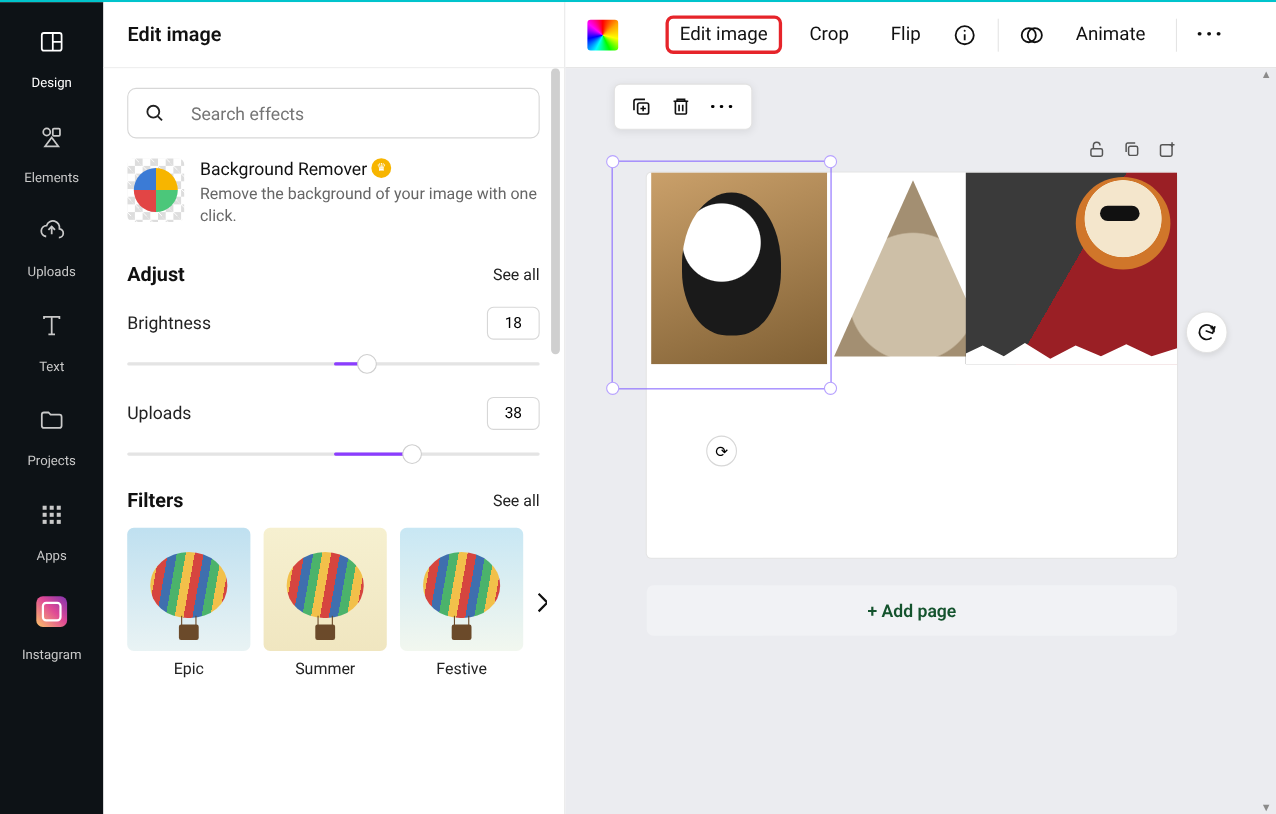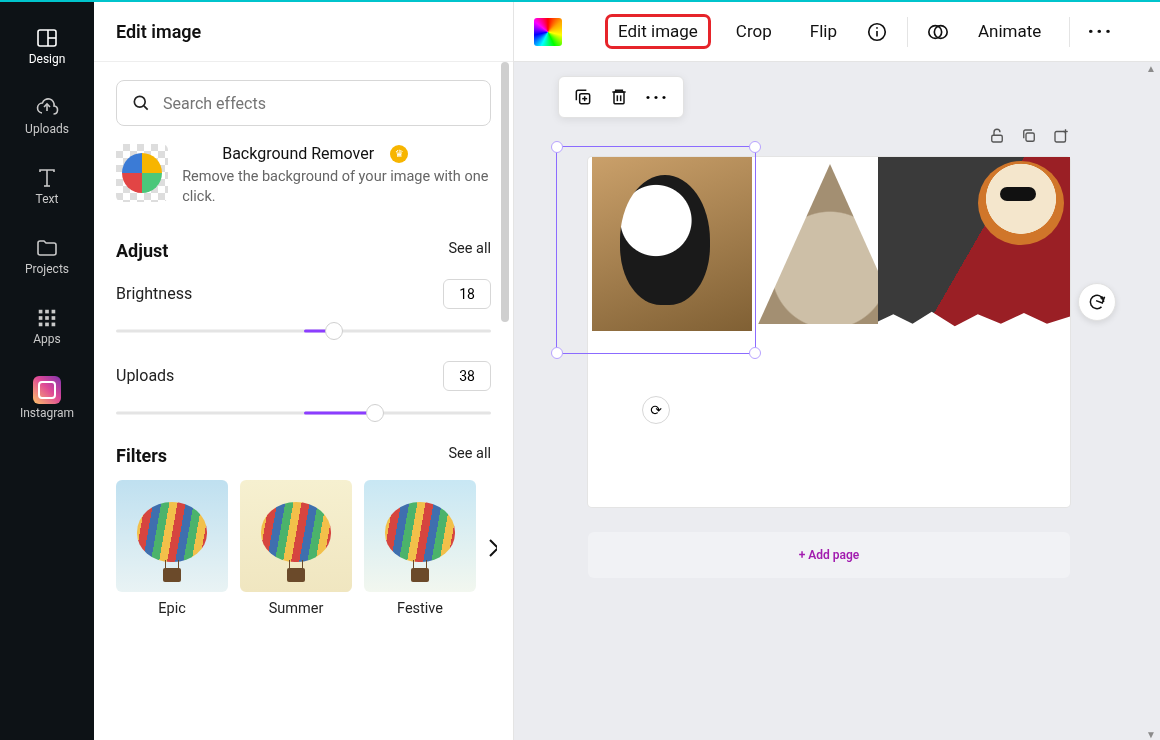--- a/index.html
+++ b/index.html
@@ -1,49 +1,49 @@
 <!DOCTYPE html>
 <html><head>
 <meta charset="utf-8">
 <style>
   * { box-sizing: border-box; margin:0; padding:0; font-family: -apple-system, BlinkMacSystemFont, "Segoe UI", Roboto, Arial, sans-serif; }
   html,body { width:1160px; height:740px; overflow:hidden; background:#fff; }
   .app { display:flex; width:100%; height:100%; border-top:2px solid #00c4cc; }
   
   .nav-rail { width:94px; background:#0d1216; color:#c9c9c9; display:flex; flex-direction:column; align-items:center; padding-top:10px; }
-  .nav-item { display:flex; flex-direction:column; align-items:center; gap:2px; padding:14px 0 16px; width:100%; cursor:pointer; font-size:12px; }
+  .nav-item { display:flex; flex-direction:column; align-items:center; gap:18px; padding:14px 0 16px; width:100%; cursor:pointer; font-size:12px; }
   .nav-item.selected { color:#fff; }
   .nav-ico { width:24px; height:24px; display:flex; align-items:center; justify-content:center; }
   .ig-ico { width:28px; height:28px; border-radius:6px; background:linear-gradient(45deg,#fdc468,#df4996 55%,#8134af); display:flex;align-items:center;justify-content:center;}
   .ig-ico:after{content:""; width:14px;height:14px;border:2px solid #fff;border-radius:4px;}
   
   .side-panel { width:420px; background:#fff; border-right:1px solid #e4e4e4; display:flex; flex-direction:column; }
   .side-header { height:60px; display:flex; align-items:center; padding:0 22px; font-size:18px; font-weight:600; color:#111; border-bottom:1px solid #eee;}
   .side-body { position:relative; flex:1; overflow:hidden; }
   .side-scroll { position:absolute; inset:0 16px 0 0; overflow-y:auto; padding:18px 6px 20px 22px;}
   .fake-scrollbar { position:absolute; right:4px; top:0; width:8px; height:100%; }
   .fake-thumb { position:absolute; top:0; left:0; right:0; height:260px; background:#cfcfcf; border-radius:4px;}
-  .search-box { display:flex; align-items:center; gap:12px; border:1px solid #d7d7d7; border-radius:8px; height:46px; padding:0 14px; }
+  .search-box { display:flex; align-items:center; gap:23px; border:1px solid #d7d7d7; border-radius:8px; height:46px; padding:0 14px; }
   .search-box input { border:none; outline:none; font-size:16px; flex:1; color:#333; background:transparent;}
   .bg-remove { display:flex; gap:14px; margin-top:18px; }
   .bg-thumb { width:58px; height:58px; border-radius:6px;
     background:
       linear-gradient(45deg,#ddd 25%,transparent 25%,transparent 75%,#ddd 75%),
       linear-gradient(45deg,#ddd 25%,#fff 25%,#fff 75%,#ddd 75%);
     background-size:14px 14px; background-position:0 0,7px 7px;
     display:flex; align-items:center; justify-content:center;
   }
   .ball { width:40px;height:40px;border-radius:50%;
     background:conic-gradient(#f7b500 0 90deg,#4bc77a 90deg 180deg,#e24545 180deg 270deg,#3b7bd6 270deg 360deg);
   }
   .bg-texts { display:flex; flex-direction:column; gap:4px; font-size:14.5px;}
-  .bg-title-row{display:flex;align-items:center;gap:16px;font-size:16px;color:#111;margin-left:40px;}
+  .bg-title-row{display:flex;align-items:flex-start;gap:4px;font-size:16px;color:#111;}
   .crown { width:18px;height:18px;border-radius:50%;background:#f7b500;display:inline-flex;align-items:center;justify-content:center;color:#fff;font-size:10px;}
   .bg-sub{color:#666;line-height:1.4;}
-  .sec-head { display:flex; justify-content:space-between; margin-top:32px; }
+  .sec-head { display:flex; justify-content:space-between; align-items:center; margin-top:32px; }
   .sec-title{ font-size:18px; font-weight:700; color:#111;}
   .see-all{ font-size:14.5px; color:#222; cursor:pointer;}
   .adj-row{ margin-top:18px;}
   .adj-top{display:flex;justify-content:space-between;align-items:center;gap:31px;}
   .adj-label{font-size:16px;color:#222;}
   .adj-val{ width:48px;height:30px;border:1px solid #d7d7d7;border-radius:6px;font-size:14px;display:flex;align-items:center;justify-content:center;}
   .slider{ position:relative; height:24px; margin-top:10px;}
   .track{position:absolute;left:0;right:0;top:50%;height:3px;background:#e4e4e4;border-radius:2px;transform:translateY(-50%);}
   .fill{position:absolute;left:50%;top:50%;height:3px;background:#8b3dff;border-radius:2px;transform:translateY(-50%);}
   .knob{position:absolute;top:50%;width:18px;height:18px;border-radius:50%;background:#fff;border:1px solid #cfcfcf;transform:translate(-50%,-50%);}
@@ -87,40 +87,50 @@
     background:radial-gradient(circle at 50% 45%,#f4e6cc 0 55%,#d0762a 56% 100%);}
   .cat3:after{content:"";position:absolute;right:34px;top:30px;width:36px;height:14px;border-radius:7px;background:#111;}
   .torn{position:absolute;left:290px;top:150px;width:192px;height:24px;background:#fff;
     clip-path:polygon(0 60%,8% 30%,18% 70%,28% 20%,40% 80%,52% 30%,64% 70%,76% 25%,88% 70%,100% 40%,100% 100%,0 100%);}
   .sel{position:absolute;left:42px;top:84px;width:200px;height:208px;border:1.5px solid #8b6bff;}
   .handle{position:absolute;width:12px;height:12px;border:1px solid #b7a2ff;background:#fff;border-radius:50%;}
   .h-tl{left:-6px;top:-6px}.h-tr{right:-6px;top:-6px}.h-bl{left:-6px;bottom:-6px}.h-br{right:-6px;bottom:-6px}
   .float-toolbar{position:absolute;left:44px;top:14px;background:#fff;border:1px solid #e2e2e2;border-radius:6px;box-shadow:0 2px 8px rgba(0,0,0,.08);display:flex;align-items:center;gap:16px;padding:8px 14px;}
   .sync-btn{position:absolute;left:128px;top:334px;width:28px;height:28px;border:1px solid #d7d7d7;border-radius:50%;background:#fff;display:flex;align-items:center;justify-content:center;font-size:14px;}
   .regen{position:absolute;right:-46px;top:126px;width:38px;height:38px;border-radius:50%;background:#fff;border:1px solid #e2e2e2;box-shadow:0 2px 6px rgba(0,0,0,.1);display:flex;align-items:center;justify-content:center;}
-  .add-page{position:absolute;left:74px;top:470px;width:482px;height:46px;background:#f1f2f5;border-radius:6px;display:flex;align-items:center;justify-content:center;font-size:12px;font-weight:600;color:#a21caf;cursor:pointer;text-align:center;}
+  .add-page{position:absolute;left:74px;top:470px;width:482px;height:46px;background:#f1f2f5;border-radius:6px;display:flex;align-items:center;justify-content:center;font-size:16px;font-weight:600;color:#14532d;cursor:pointer;text-align:center;}
   .vscroll-main{position:absolute;right:4px;top:0;width:10px;height:100%;}
   .vscroll-main .arr{width:10px;height:12px;display:flex;align-items:center;justify-content:center;color:#8b8b8b;font-size:10px;}
   svg { display:block; }
 </style>
 </head>
 <body>
 
 <div class="app">
 
   <div class="nav-rail">
     <div class="nav-item selected">
       <span class="nav-ico">
         <svg width="24" height="24" viewBox="0 0 24 24" fill="none" stroke="#fff" stroke-width="1.6">
             <rect x="3" y="4" width="18" height="16" rx="2"></rect>
             <line x1="13" y1="4" x2="13" y2="20"></line>
             <line x1="13" y1="12" x2="21" y2="12"></line>
           </svg>
       </span>
       <span>Design</span>
+    </div>
+    <div class="nav-item">
+      <span class="nav-ico">
+        <svg width="24" height="24" viewBox="0 0 24 24" fill="none" stroke="#c9c9c9" stroke-width="1.6">
+            <circle cx="7.5" cy="8" r="3.2"></circle>
+            <rect x="13" y="5" width="6.5" height="6.5" rx="1"></rect>
+            <polygon points="12,13 18,21 6,21"></polygon>
+          </svg>
+      </span>
+      <span>Elements</span>
     </div>
     <div class="nav-item">
       <span class="nav-ico">
         <svg width="24" height="24" viewBox="0 0 24 24" fill="none" stroke="#c9c9c9" stroke-width="1.6">
             <path d="M7 17a5 5 0 0 1 .4-9.97A6 6 0 0 1 19 10a4 4 0 0 1-.5 7.97"></path>
             <polyline points="12 8 12 15"></polyline>
             <polyline points="9 11 12 8 15 11"></polyline>
           </svg>
       </span>
       <span>Uploads</span>

